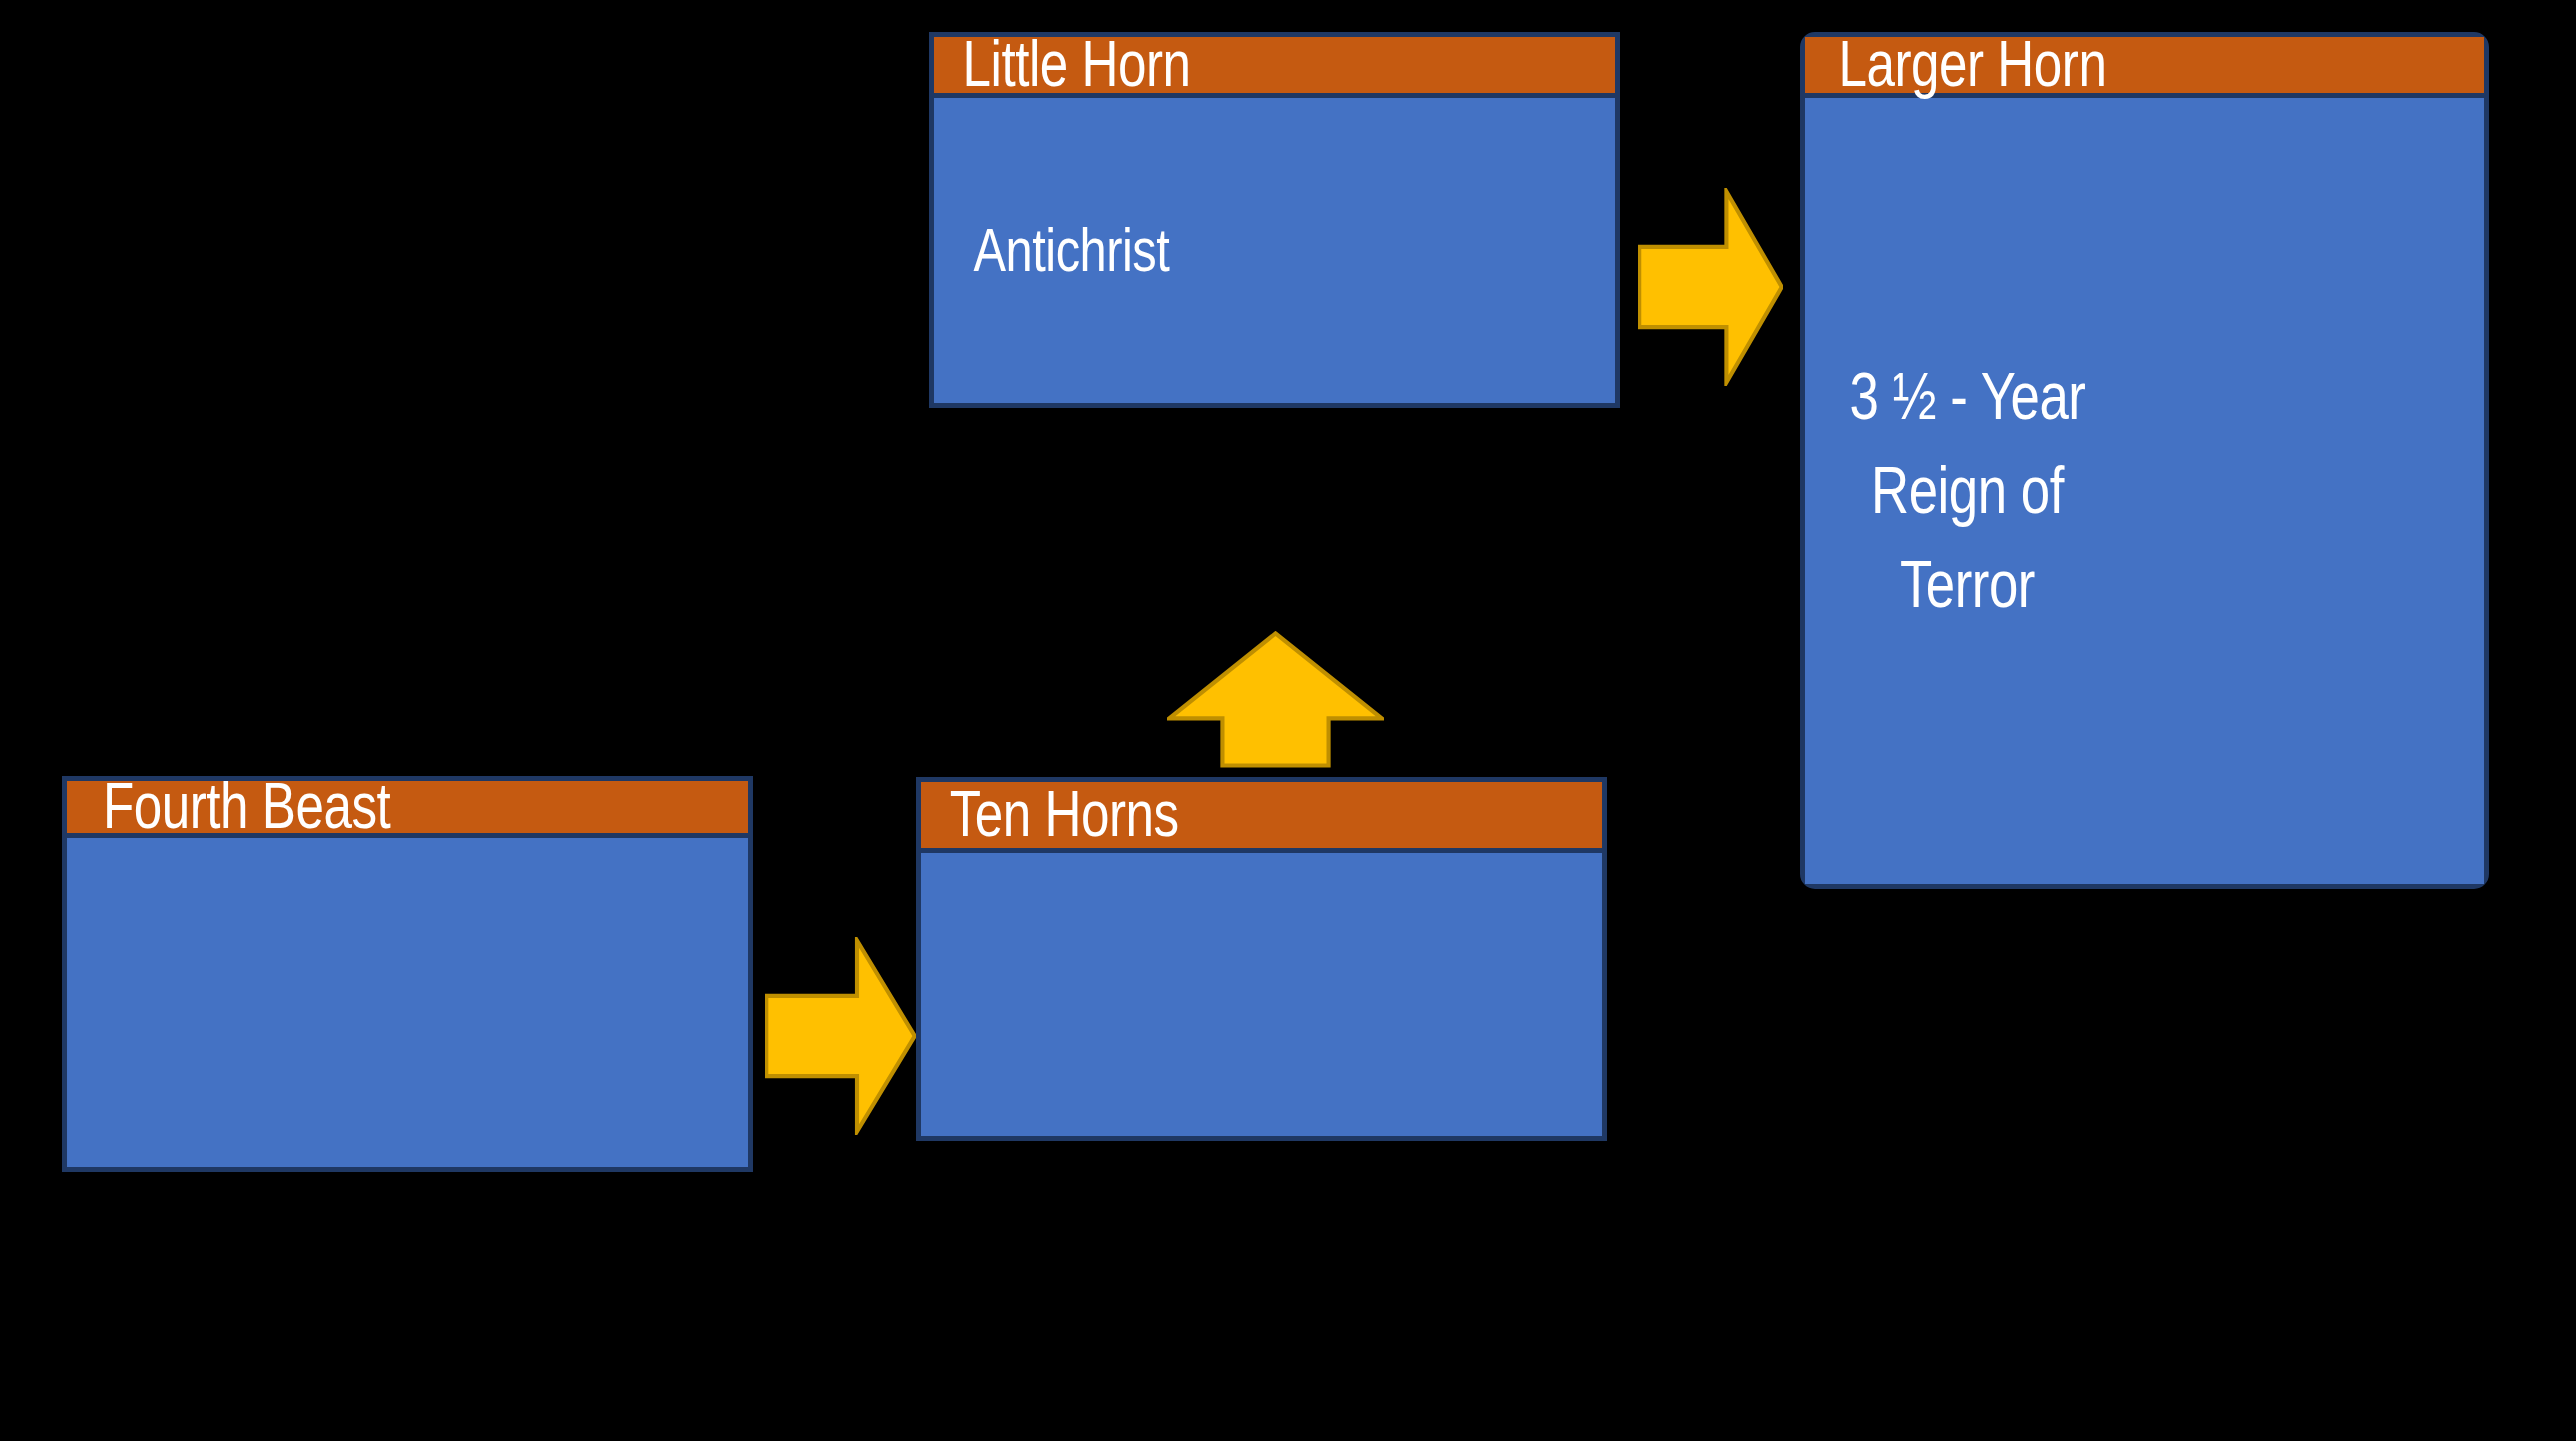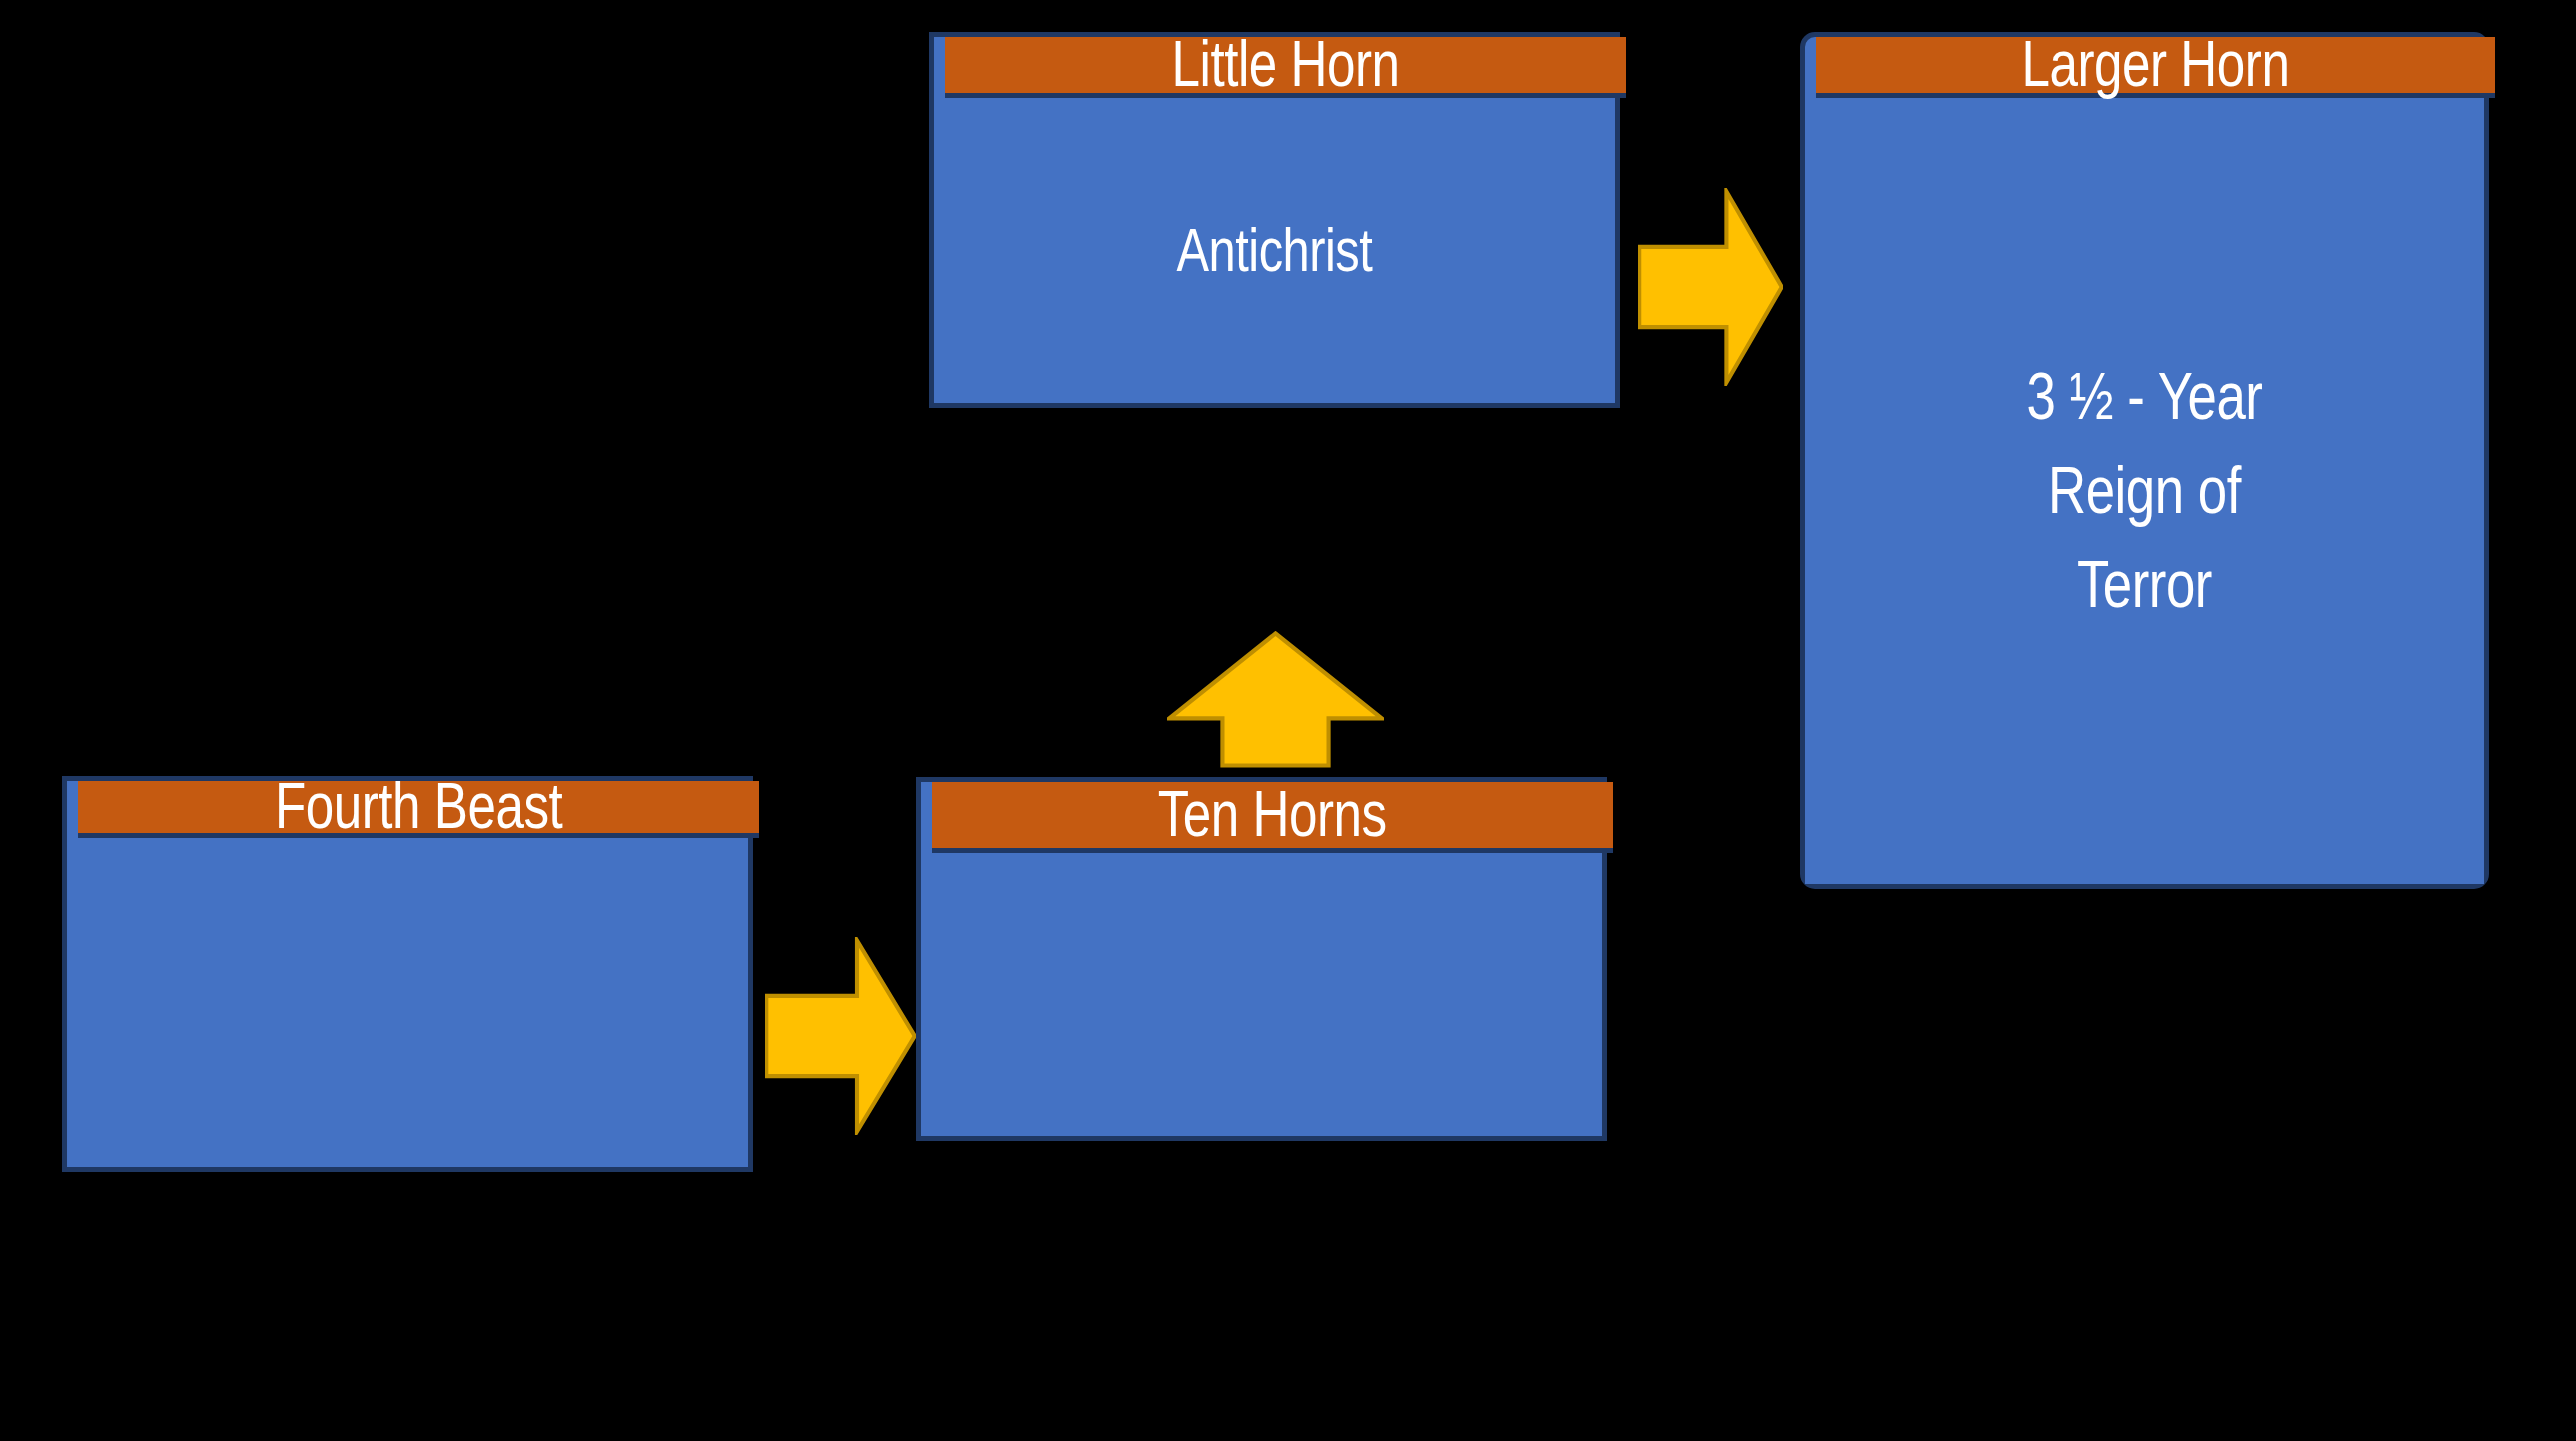--- a/index.html
+++ b/index.html
@@ -31,31 +31,28 @@
     display: flex;
     flex-direction: column;
     background: #4472C4;
   }
   .node-header {
     background: #C55A11;
     border-bottom: 5.3px solid #1F3864;
     box-sizing: border-box;
     display: flex;
     align-items: center;
-    justify-content: center;
     width: 100%;
     flex: none;
-    margin-left: 11px;
   }
   .node-body {
     background: #4472C4;
     flex: 1 1 auto;
     display: flex;
     align-items: center;
-    justify-content: center;
     width: 100%;
     box-sizing: border-box;
     padding: 0 15.3px;
   }
   .node-title, .node-text {
     color: #FFFFFF;
     text-align: center;
     line-height: 1.18;
     white-space: pre-line;
     font-weight: 400;

